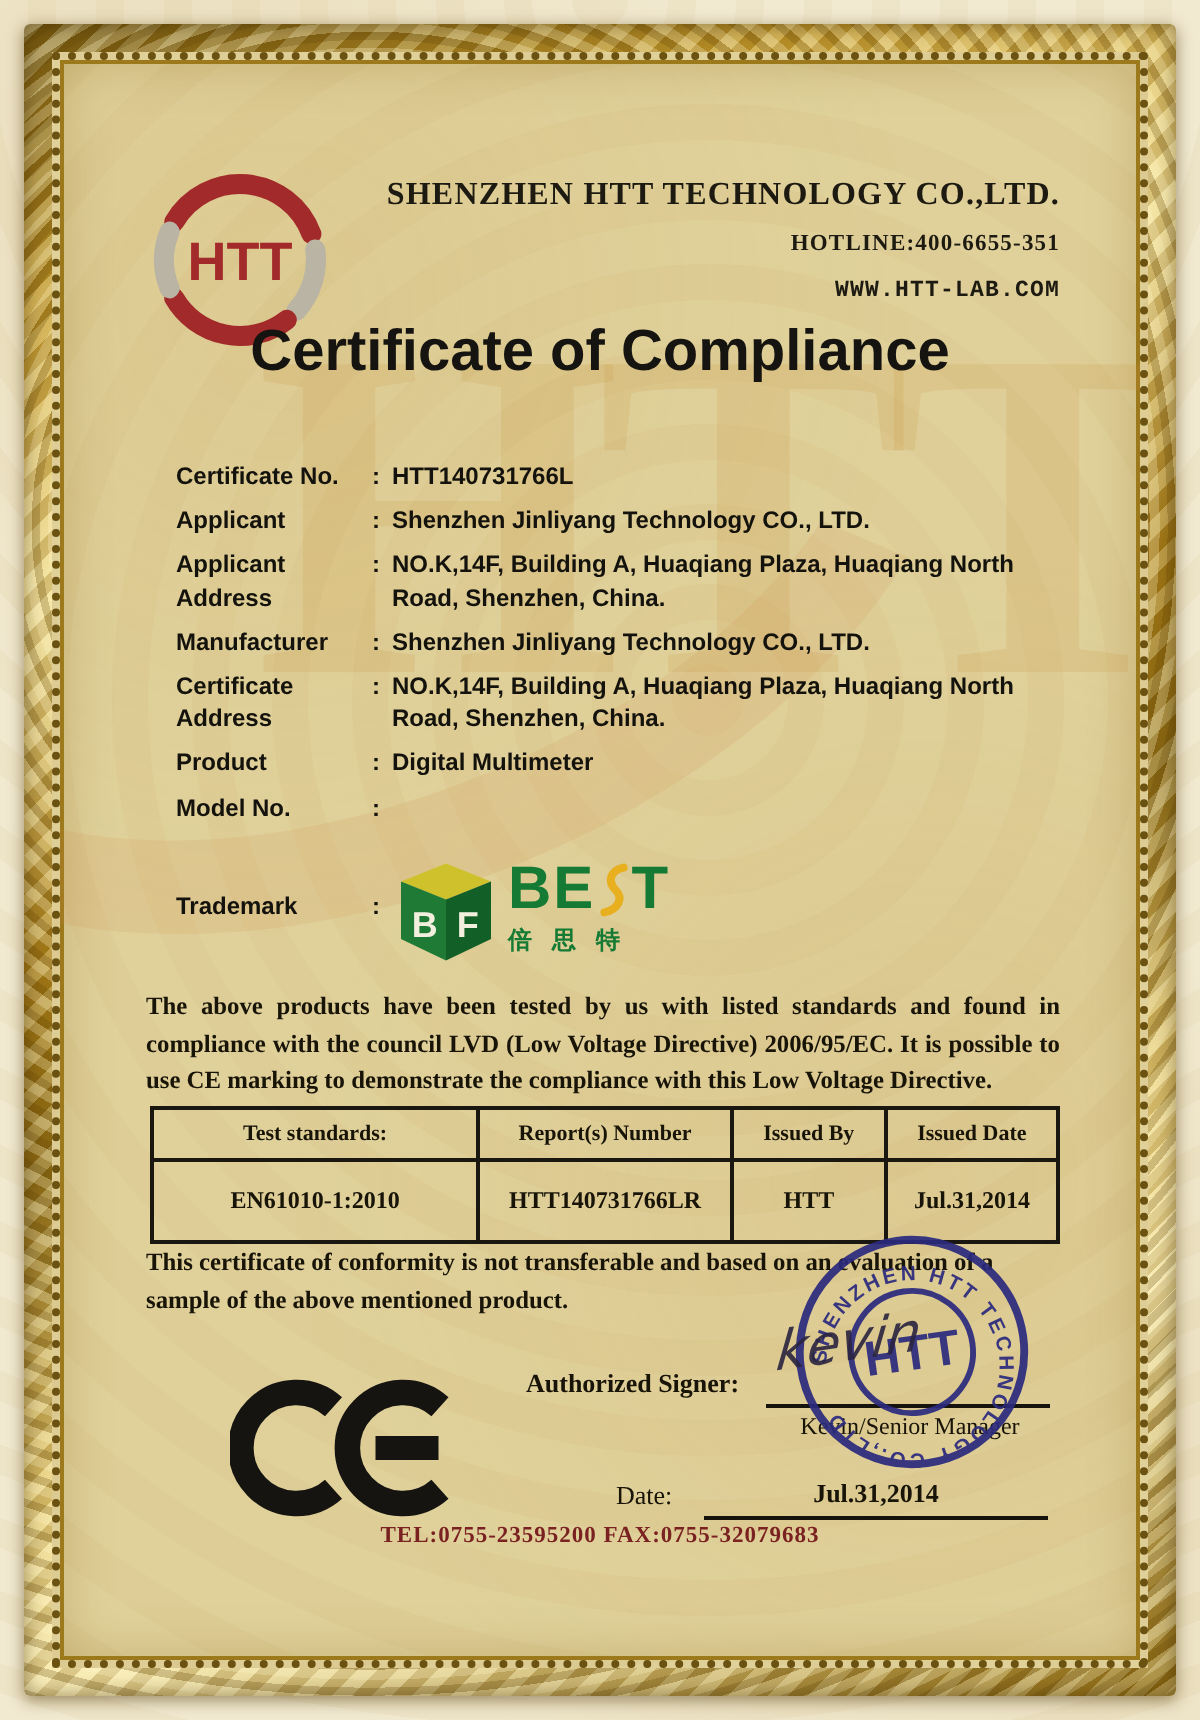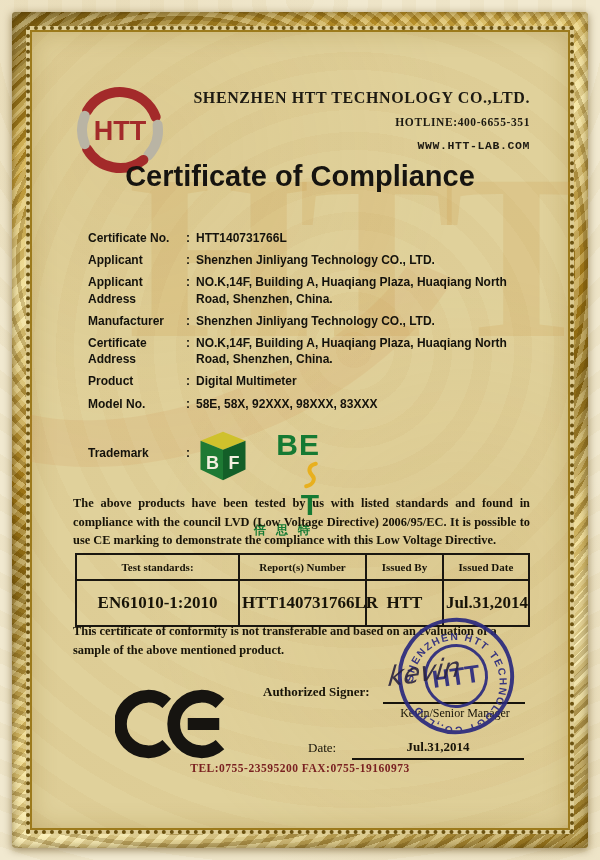--- a/index.html
+++ b/index.html
@@ -63,33 +63,33 @@
   .f-colon{width:16px;flex:none;text-align:center;}
   .f-value{flex:1;}
 
   .tm-row{left:88px;top:428px;width:442px;display:flex;font-size:12px;font-weight:bold;color:#14120c;}
   .tm-label{width:92px;flex:none;padding-top:18px;}
   .tm-colon{width:16px;flex:none;text-align:center;padding-top:18px;}
   .best-logo{display:flex;align-items:flex-start;gap:4px;}
   .best-cube{width:54px;height:56px;flex:none;}
   .best-text-col{display:flex;flex-direction:column;margin-top:2px;}
   .best-word{display:flex;align-items:flex-end;color:#157a33;
-    font-weight:bold;font-size:30px;line-height:30px;letter-spacing:1px;font-family:"Liberation Sans",sans-serif;flex-direction:column;}
+    font-weight:bold;font-size:30px;line-height:30px;letter-spacing:1px;font-family:"Liberation Sans",sans-serif;}
   .best-slash{width:16px;height:30px;margin:0 1px;}
   .best-cn{color:#157a33;font-size:12px;font-weight:bold;letter-spacing:10px;margin-top:2px;}
 
   .statement{left:73px;top:494px;width:457px;
     font-family:"Liberation Serif",serif;font-weight:bold;font-size:12.4px;
     color:#181408;line-height:1.5;text-align:justify;}
 
   table.results{left:75px;top:553px;width:455px;border-collapse:collapse;table-layout:fixed;
     font-family:"Liberation Serif",serif;font-weight:bold;color:#181408;}
   table.results th, table.results td{border:2px solid #1a1710;text-align:center;}
   table.results th{font-size:11px;padding:6px 2px;}
-  table.results td{font-size:17px;padding:12px 2px;}
+  table.results td{font-size:12px;padding:12px 2px;}
   .c1{width:36%;} .c2{width:28%;} .c3{width:17%;} .c4{width:19%;}
 
   .note{left:73px;top:622px;width:462px;
     font-family:"Liberation Serif",serif;font-weight:bold;font-size:12.4px;
     color:#181408;line-height:1.5;}
 
   .ce{left:115px;top:683px;width:120px;height:82px;}
 
   .signer-label{left:263px;top:684px;font-family:"Liberation Serif",serif;font-weight:bold;font-size:13px;color:#181408;}
   .sig-line{left:383px;top:702px;width:142px;border-top:2px solid #16130c;}
@@ -167,21 +167,20 @@
         <span class="f-value">NO.K,14F, Building A, Huaqiang Plaza, Huaqiang North Road, Shenzhen, China.</span>
       </div>
       <div class="field-row">
         <span class="f-label">Product</span>
         <span class="f-colon">:</span>
         <span class="f-value">Digital Multimeter</span>
       </div>
       <div class="field-row">
         <span class="f-label">Model No.</span>
         <span class="f-colon">:</span>
-        <span class="f-value">58E, 58X, 92XXX, 98XXX, 83XXX</span>
       </div>
     </div>
 
     <div class="abs tm-row">
       <span class="tm-label">Trademark</span>
       <span class="tm-colon">:</span>
       <div class="best-logo">
         <svg class="best-cube" viewBox="0 0 60 60">
           <polygon points="30,3 55,13 30,23 5,13" fill="#cfc12c"></polygon>
           <polygon points="5,13 30,23 30,57 5,45" fill="#1e7a34"></polygon>
@@ -251,15 +250,15 @@
       <text font-family="Liberation Sans, sans-serif" font-size="10.5" font-weight="bold" fill="#2b2a7e" letter-spacing="1.6">
         <textPath href="#ringPath">SHENZHEN HTT TECHNOLOGY CO.,LTD</textPath>
       </text>
       <text x="65" y="74" text-anchor="middle" font-family="Liberation Sans, sans-serif" font-weight="bold" font-size="25" fill="#2b2a7e">HTT</text>
     </svg>
 
     <div class="abs date-label">Date:</div>
     <div class="abs date-value">Jul.31,2014</div>
     <div class="abs date-line"></div>
 
-    <div class="abs ftr-tel">TEL:0755-23595200   FAX:0755-19160973</div>
+    <div class="abs ftr-tel">TEL:0755-23595200   FAX:0755-32079683</div>
   </div>
 </div>
 
 </body></html>

